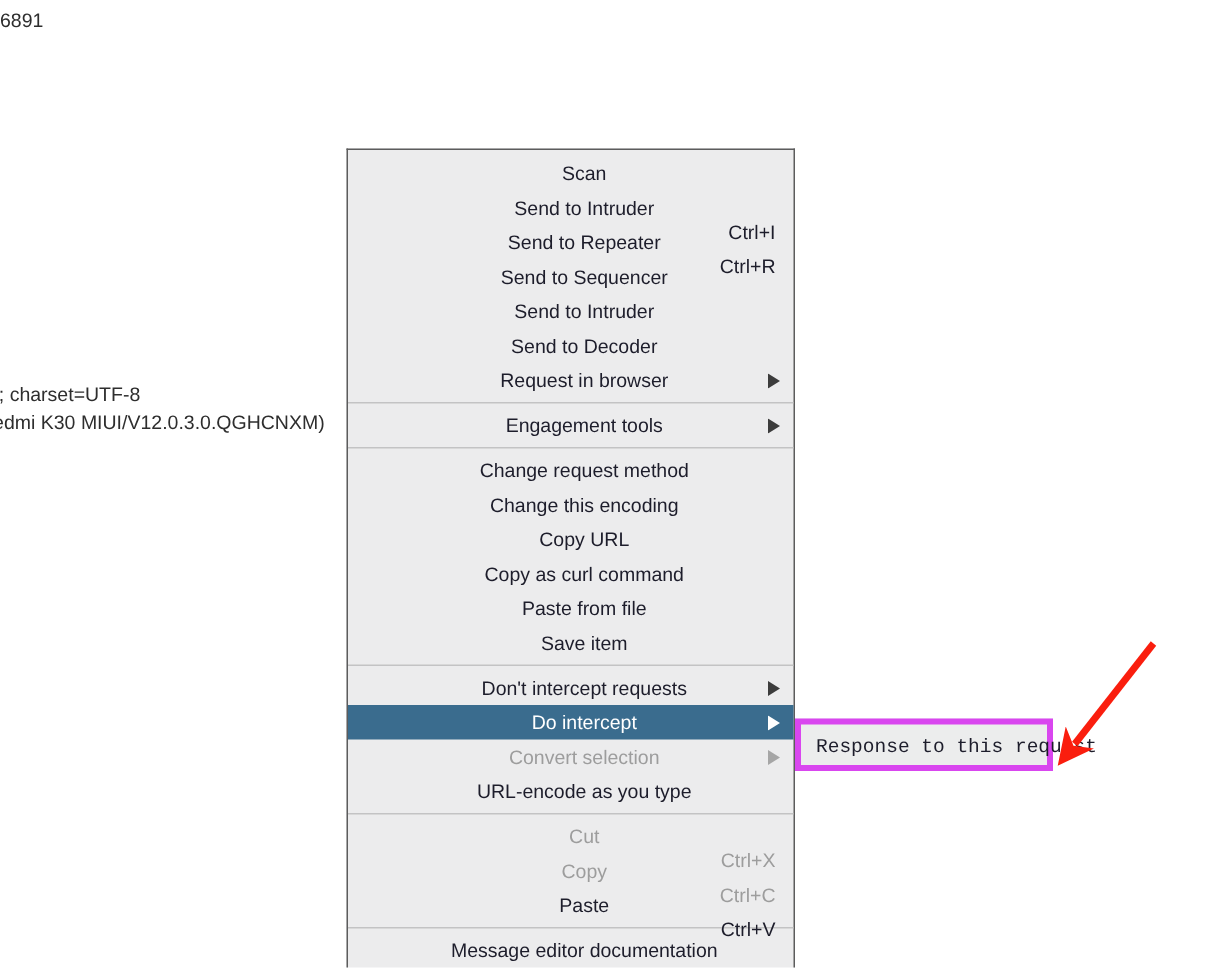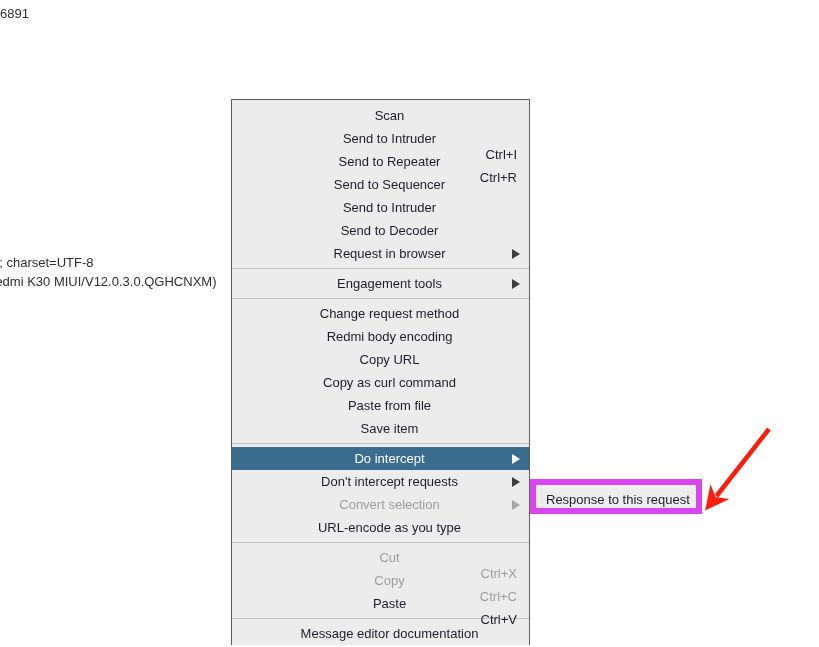--- a/index.html
+++ b/index.html
@@ -78,23 +78,24 @@
   }
 
   
   #submenu {
     position: absolute;
     left: 530px;
     top: 479px;
     width: 172px;
     height: 35px;
     background: #eceded;
-    border: 6px solid #d946ef;
+    border: 4px solid #d946ef;
     z-index: 20;
     padding-top: 3px;
+    font-family: Liberation Mono, monospace;
   }
   #submenu .menu-item {
     padding-left: 10px;
     height: 23px;
     line-height: 23px;
   }
 
   
   #annotation-arrow {
     position: absolute;
@@ -130,32 +131,32 @@
           </svg>
         </span></div>
       <div class="menu-sep"></div>
       <div class="menu-item"><span class="label">Engagement tools</span><span class="submenu-arrow">
           <svg width="8" height="10" viewBox="0 0 8 10">
             <polygon class="tri" points="0,0 8,5 0,10"></polygon>
           </svg>
         </span></div>
       <div class="menu-sep"></div>
       <div class="menu-item"><span class="label">Change request method</span></div>
-      <div class="menu-item"><span class="label">Redmi body encoding</span></div>
+      <div class="menu-item"><span class="label">Change this encoding</span></div>
       <div class="menu-item"><span class="label">Copy URL</span></div>
       <div class="menu-item"><span class="label">Copy as curl command</span></div>
       <div class="menu-item"><span class="label">Paste from file</span></div>
       <div class="menu-item"><span class="label">Save item</span></div>
       <div class="menu-sep"></div>
-      <div class="menu-item selected"><span class="label">Do intercept</span><span class="submenu-arrow">
+      <div class="menu-item"><span class="label">Don't intercept requests</span><span class="submenu-arrow">
           <svg width="8" height="10" viewBox="0 0 8 10">
             <polygon class="tri" points="0,0 8,5 0,10"></polygon>
           </svg>
         </span></div>
-      <div class="menu-item"><span class="label">Don't intercept requests</span><span class="submenu-arrow">
+      <div class="menu-item selected"><span class="label">Do intercept</span><span class="submenu-arrow">
           <svg width="8" height="10" viewBox="0 0 8 10">
             <polygon class="tri" points="0,0 8,5 0,10"></polygon>
           </svg>
         </span></div>
       <div class="menu-item disabled"><span class="label">Convert selection</span><span class="submenu-arrow">
           <svg width="8" height="10" viewBox="0 0 8 10">
             <polygon class="tri" points="0,0 8,5 0,10"></polygon>
           </svg>
         </span></div>
       <div class="menu-item"><span class="label">URL-encode as you type</span></div>

